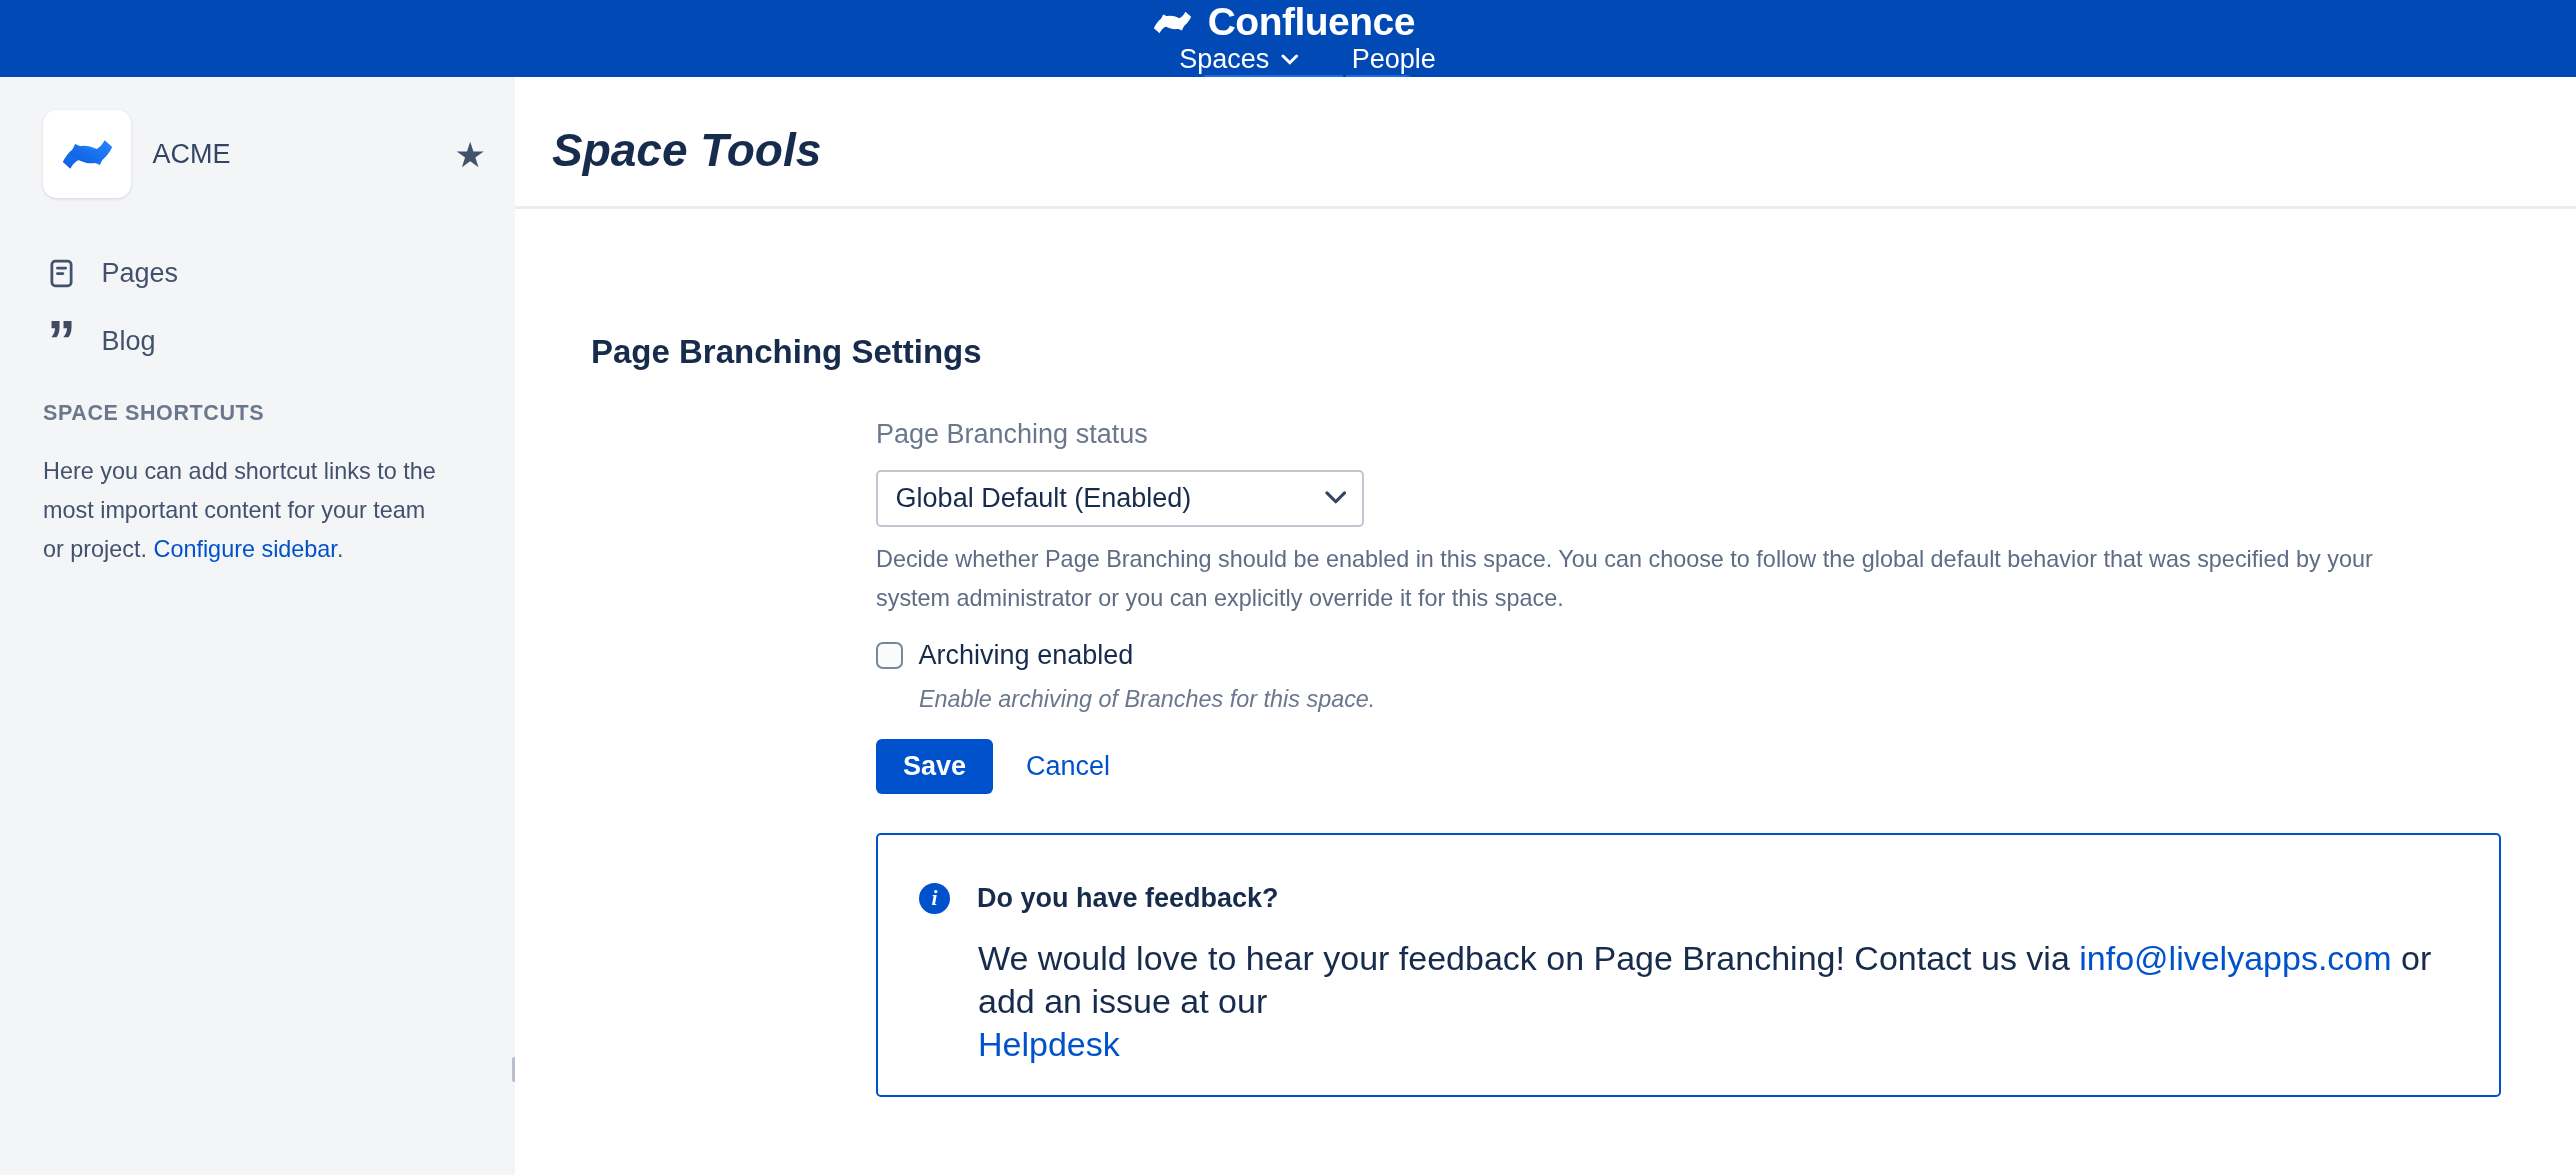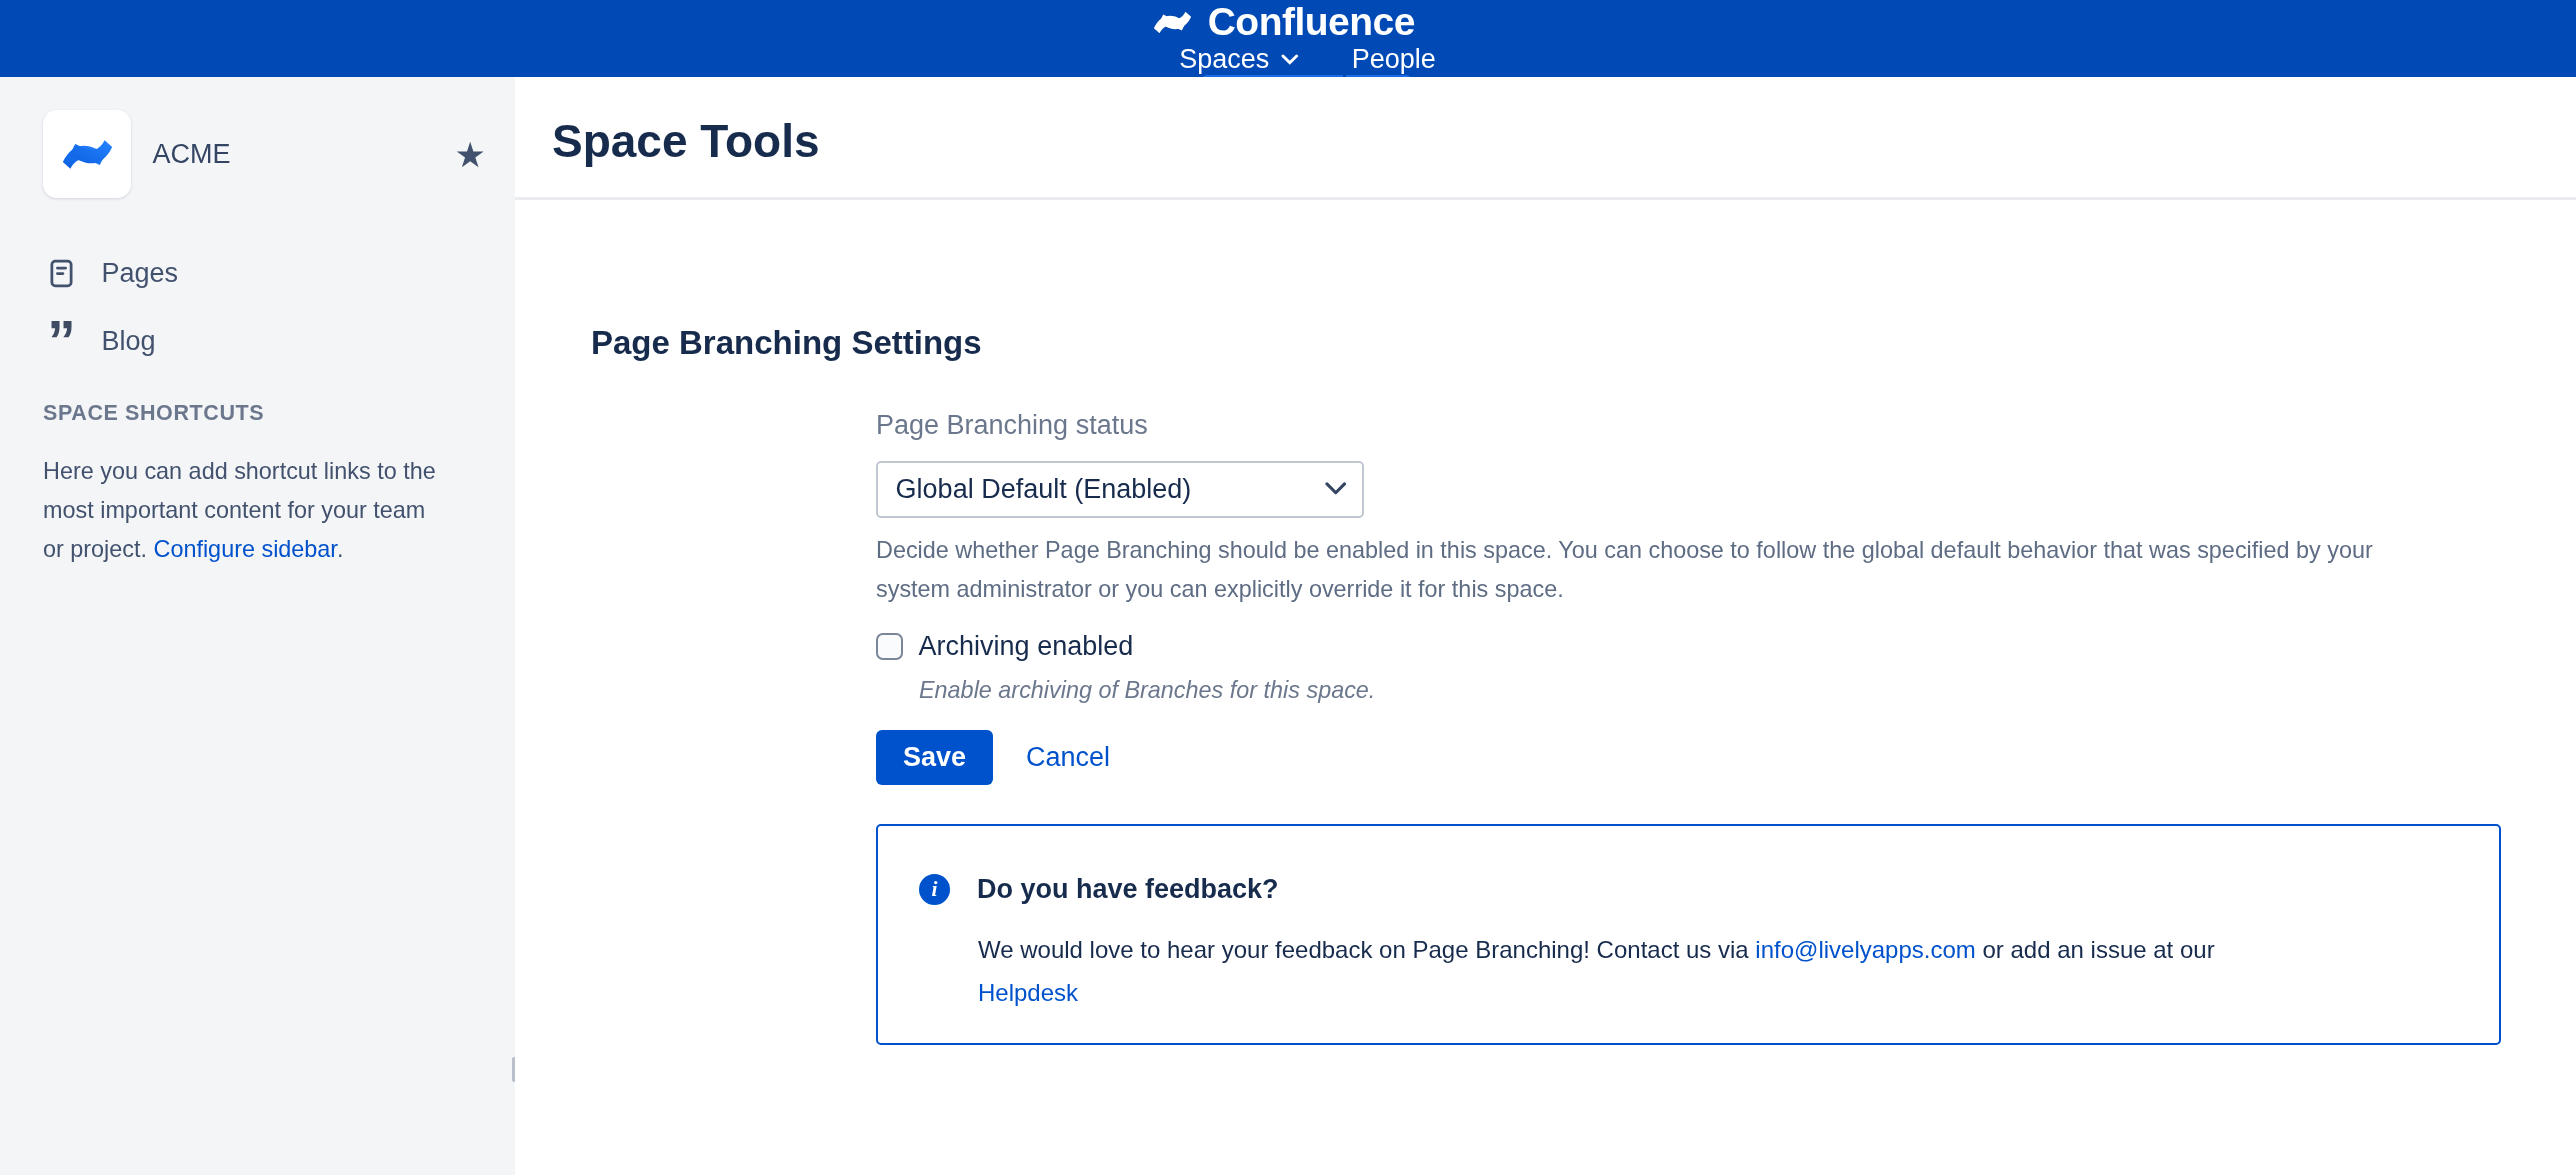--- a/index.html
+++ b/index.html
@@ -76,21 +76,21 @@
   .shortcuts-h { margin-top:37px; font-size:21.5px; font-weight:700; color:#6B778C; letter-spacing:0.6px; }
   .shortcuts-p { margin-top:25.4px; font-size:23.4px; line-height:39px; color:#42526E; width:449px; }
   .bl { display:block; }
   a.link { color:#0052CC; text-decoration:none; cursor:pointer; }
 
   .resizer { position:absolute; left:512px; top:1057px; display:flex; gap:3.9px; cursor:col-resize; }
   .resizer i { width:4.9px; height:25.4px; background:#B9C0CC; border-radius:2px; }
 
   
   .main { position:absolute; top:77px; left:515px; right:0; bottom:0; background:#fff; }
-  .main-head { padding:34px 0 0 37px; }
+  .main-head { padding:43px 0 0 37px;font-style:italic; }
   .page-title { font-size:46px; line-height:61px; font-weight:600; color:#172B4D; margin:0; }
   .tabs { display:flex; gap:41px; margin-top:45px; font-size:26px; line-height:29px; color:#344563; }
   .tab { cursor:pointer; }
   .tabs-divider { margin-top:25.4px; height:2.9px; background:#EBECF0; }
 
   .section { margin:123px 0 0 76px; }
   .section-h { font-size:33px; line-height:39px; font-weight:600; color:#172B4D; margin:0; }
   .form { margin-left:285px; width:1660px; }
   .field-label { margin-top:47px; font-size:27px; line-height:32px; color:#6B778C; }
   .select-wrap { position:relative; width:488px; margin-top:19.5px; }
@@ -120,21 +120,21 @@
     margin-top:39px; width:1625px; border:2px solid #0052CC; border-radius:4.9px;
     background:#fff; padding:47px 41px 29px 41px;
   }
   .fb-title-row { display:flex; align-items:center; gap:27px; }
   .info-icon {
     width:31px; height:31px; border-radius:50%; background:#0052CC; color:#fff;
     font-size:21.5px; font-weight:700; font-family:"Liberation Serif", serif; font-style:italic;
     display:flex; align-items:center; justify-content:center; flex:none;
   }
   .fb-title { font-size:27px; line-height:33px; font-weight:700; color:#172B4D; }
-  .fb-body { margin:21.5px 0 0 59px; font-size:24px; line-height:43px; color:#172B4D; }
+  .fb-body { margin:21.5px 0 0 59px; font-size:34px; line-height:43px; color:#172B4D; }
 </style>
 </head>
 <body>
 
 <header class="topnav">
   <div class="brand">
     <span style="display:flex;">
       <svg width="43" height="43" viewBox="0 0 60 60">
         <path fill="#fff" d="M12 45c5-10 13-13 22-8l9 4 6-12-10-5C25 17 12 21 4 38z"></path>
         <path fill="#fff" d="M48 15c-5 10-13 13-22 8l-9-4-6 12 10 5c14 7 27 3 35-14z"></path>

